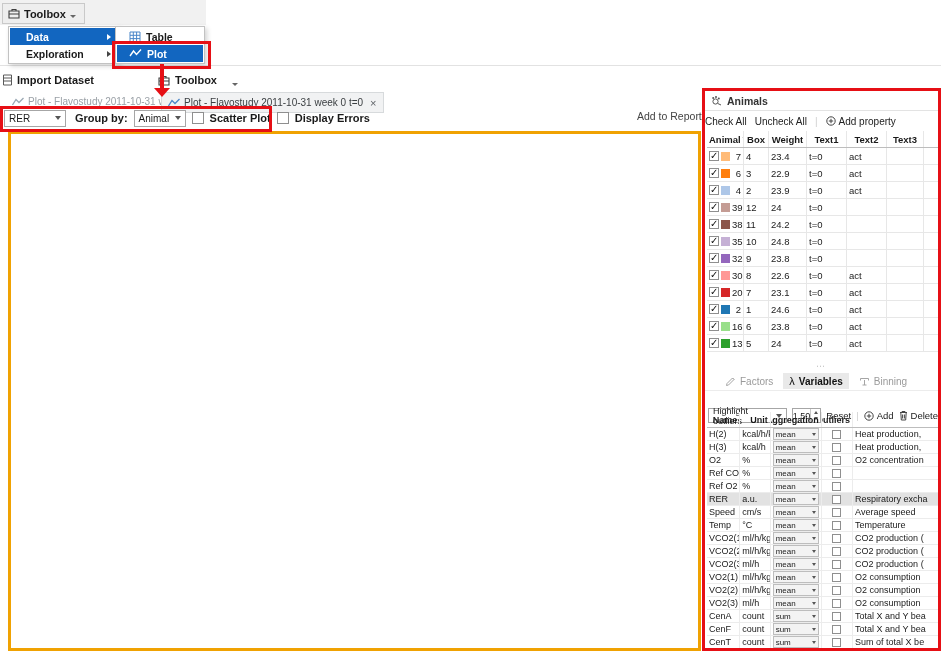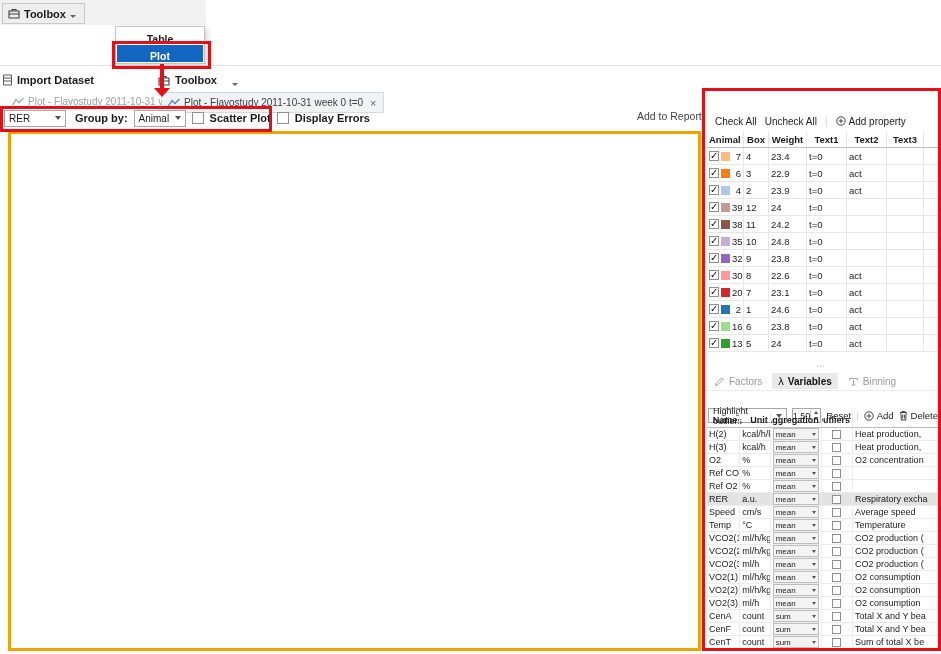--- a/index.html
+++ b/index.html
@@ -14,21 +14,21 @@
           background:#eeeeee;border:1px solid #c9c9c9;font-weight:700;font-size:11px;}
   .caret-dn{width:0;height:0;border-left:3.5px solid transparent;border-right:3.5px solid transparent;border-top:4px solid #555;display:inline-block;}
   .caret-sm{width:0;height:0;border-left:3px solid transparent;border-right:3px solid transparent;border-top:3.5px solid #666;display:inline-block;}
   .menu-panel{left:8px;top:26px;width:107px;background:#fff;border:1px solid #c2c2c2;box-shadow:2px 2px 5px rgba(0,0,0,.18);padding:1px;z-index:30;}
   .menu-item{height:17px;display:flex;align-items:center;padding:0 6px 0 16px;font-weight:700;font-size:10.5px;}
   .menu-item .spacer{flex:1;}
   .menu-item.sel{background:#1266c0;color:#fff;}
   .arrow-r{width:0;height:0;border-top:3.5px solid transparent;border-bottom:3.5px solid transparent;border-left:4px solid #444;}
   .menu-item.sel .arrow-r{border-left-color:#fff;}
   .submenu-panel{left:115px;top:26px;width:86px;background:#fff;border:1px solid #c2c2c2;box-shadow:2px 2px 5px rgba(0,0,0,.18);padding:1px;z-index:30;}
-  .submenu-item{height:17px;display:flex;align-items:center;gap:5px;padding:0 12px;font-weight:700;font-size:10.5px;flex-direction:column;}
+  .submenu-item{height:17px;display:flex;align-items:center;gap:5px;padding:0 12px;font-weight:700;font-size:10.5px;}
   .submenu-item.sel{background:#1266c0;color:#fff;}
   .anno-plot{left:112px;top:41px;width:93px;height:22px;border:3px solid #e60f15;z-index:40;}
   .anno-arrow-stem{left:160px;top:64px;width:4px;height:24px;background:#e60f15;z-index:40;}
   .anno-arrow-head{left:154px;top:88px;width:0;height:0;border-left:8px solid transparent;border-right:8px solid transparent;border-top:9px solid #e60f15;z-index:40;}
 
   
   .toolbar{left:0;top:68px;width:941px;height:24px;display:flex;align-items:center;}
   .tb-item{display:flex;align-items:center;gap:5px;font-weight:700;font-size:11px;padding:0 6px;}
   .tabbar{left:0;top:92px;width:700px;height:19px;}
   .tab{position:absolute;top:0;height:19px;display:flex;align-items:center;gap:4px;padding:0 6px;font-size:10px;white-space:nowrap;}
@@ -51,38 +51,38 @@
   
   .chart-box{left:8px;top:131px;width:687px;height:514px;border:3px solid #f0a202;background:#fff;z-index:5;}
   .chart-title{left:11px;top:135px;width:688px;text-align:center;color:#a0a0a0;font-size:11px;}
   #main-svg{position:absolute;left:11px;top:146px;}
   #ov-svg{position:absolute;left:11px;top:548px;}
 
   
   .right-panel{left:702px;top:88px;width:233px;height:557px;border:3px solid #e60f15;background:#fff;overflow:hidden;z-index:5;}
   .rp{position:absolute;}
   .rp-header{left:0;top:0;width:233px;height:20px;border-bottom:1px solid #e3e3e3;display:flex;align-items:center;gap:5px;padding-left:6px;box-sizing:border-box;font-size:10.5px;font-weight:700;color:#333;}
-  .rp-actions{left:0;top:20px;width:233px;height:20px;display:flex;align-items:center;gap:8px;padding-left:10px;box-sizing:border-box;font-size:10px;color:#222;}
+  .rp-actions{left:0;top:20px;width:233px;height:20px;display:flex;align-items:center;gap:8px;padding-left:0;box-sizing:border-box;font-size:10px;color:#222;}
   .sep{color:#cfcfcf;}
   .link{cursor:default;}
 
   .a-table{left:2px;top:40px;width:231px;}
   .a-hrow,.a-row{display:flex;align-items:center;}
   .a-hrow{height:16px;border-bottom:1px solid #bdbdbd;font-weight:700;font-size:9.5px;}
   .a-row{height:16px;border-bottom:1px solid #e7e7e7;font-size:9.5px;}
   .a-cell{border-right:1px solid #e7e7e7;height:100%;display:flex;align-items:center;padding:0 2px;box-sizing:border-box;overflow:hidden;}
   .w-an{width:37px;}.w-box{width:25px;}.w-wt{width:38px;}.w-t1{width:40px;}.w-t2{width:40px;}.w-t3{width:37px;}
   .a-hrow .a-cell{justify-content:center;gap:2px;}
   .a-hrow .a-cell.w-an{justify-content:flex-start;}
   .swatch{width:9px;height:9px;display:inline-block;margin:0 2px;flex:0 0 auto;}
   .a-num{flex:1;text-align:right;}
   .sort-caret{font-size:7px;color:#777;}
 
   .splitter-dots{left:0;top:270px;width:233px;text-align:center;color:#b5b5b5;font-size:9px;letter-spacing:2px;}
-  .an-tabs{left:0;top:281px;width:233px;height:19px;display:flex;align-items:center;gap:4px;padding-left:3px;box-sizing:border-box;font-size:10px;border-bottom:1px solid #ececec;}
+  .an-tabs{left:0;top:281px;width:233px;height:19px;display:flex;align-items:center;gap:4px;padding-left:14px;box-sizing:border-box;font-size:10px;border-bottom:1px solid #ececec;}
   .an-tab{display:flex;align-items:center;gap:4px;padding:2px 6px;color:#9a9a9a;}
   .an-tab.active{background:#e9e9e9;color:#111;font-weight:700;}
   .vc-bar{left:0;top:315px;width:233px;height:19px;display:flex;align-items:center;gap:5px;padding-left:3px;box-sizing:border-box;font-size:9.5px;}
   .combo.w-outl{width:84px;height:13px;font-size:9px;}
   .spin{width:30px;height:13px;border:1px solid #a6a6a6;display:flex;align-items:center;font-size:9px;}
   .spin .val{flex:1;text-align:center;}
   .spin .btns{width:9px;display:flex;flex-direction:column;border-left:1px solid #c9c9c9;height:100%;}
   .spin .btns span{flex:1;display:flex;align-items:center;justify-content:center;}
   .tri-up{width:0;height:0;border-left:2.5px solid transparent;border-right:2.5px solid transparent;border-bottom:3px solid #555;}
   .tri-dn{width:0;height:0;border-left:2.5px solid transparent;border-right:2.5px solid transparent;border-top:3px solid #555;}
@@ -107,20 +107,32 @@
   <div class="abs divider"></div>
 
   <div class="abs tb-btn" style="z-index:30">
     <svg width="12" height="11" viewBox="0 0 12 11">
         <path d="M4 3 V1.5 h4 V3 M1 3 h10 v7 h-10 z M1 6 h10" fill="none" stroke="#3f3f3f" stroke-width="1.1"></path>
       </svg>
     <span>Toolbox</span>
     <span class="caret-sm" style="margin-top:6px"></span>
   </div>
 
+  <div class="abs menu-panel">
+    <div class="menu-item sel">
+      <span>Data</span>
+      <span class="spacer"></span>
+        <span class="arrow-r"></span>
+    </div>
+    <div class="menu-item">
+      <span>Exploration</span>
+      <span class="spacer"></span>
+        <span class="arrow-r"></span>
+    </div>
+  </div>
 
   <div class="abs submenu-panel">
     <div class="submenu-item">
       <svg width="12" height="12" viewBox="0 0 12 12">
           <path d="M1 1 h10 v10 h-10 z M1 4.3 h10 M1 7.6 h10 M4.3 1 v10 M7.6 1 v10" fill="none" stroke="#4a86c8" stroke-width="1"></path>
         </svg>
       <span>Table</span>
     </div>
     <div class="submenu-item sel">
       <svg width="13" height="11" viewBox="0 0 13 11">
@@ -692,20 +704,30 @@
       <text x="125.051" y="98" text-anchor="middle" fill="#9a9a9a" font-size="8.5px">0 days 05:33:20</text>
       <text x="211.74900000000002" y="98" text-anchor="middle" fill="#9a9a9a" font-size="8.5px">0 days 11:06:40</text>
       <text x="297.8" y="98" text-anchor="middle" fill="#9a9a9a" font-size="8.5px">0 days 16:40:00</text>
       <text x="383.851" y="98" text-anchor="middle" fill="#9a9a9a" font-size="8.5px">0 days 22:13:20</text>
       <text x="470.54900000000004" y="98" text-anchor="middle" fill="#9a9a9a" font-size="8.5px">1 days 03:46:40</text>
       <text x="556.6" y="98" text-anchor="middle" fill="#9a9a9a" font-size="8.5px">1 days 09:20:00</text>
       <text x="642.6510000000001" y="98" text-anchor="middle" fill="#9a9a9a" font-size="8.5px">1 days 14:53:20</text>
     </svg>
 
   <div class="abs right-panel">
+    <div class="rp rp-header">
+      <svg width="11" height="11" viewBox="0 0 11 11">
+        <circle cx="4.5" cy="6.5" r="2.6" fill="none" stroke="#555" stroke-width="1"></circle>
+        <circle cx="2.2" cy="3" r="1" fill="#555"></circle>
+          <circle cx="5" cy="2" r="1" fill="#555"></circle>
+          <circle cx="7.8" cy="3.4" r="1" fill="#555"></circle>
+        <path d="M6.8 8.5 L10 10" stroke="#555" stroke-width="1"></path>
+      </svg>
+      <span>Animals</span>
+    </div>
     <div class="rp rp-actions">
       <span class="link">Check All</span>
       <span class="link">Uncheck All</span>
       <span class="sep">|</span>
       <span class="link" style="display:flex;align-items:center;gap:3px">
         <svg width="10" height="10" viewBox="0 0 10 10">
             <circle cx="5" cy="5" r="4.2" fill="none" stroke="#444"></circle>
             <path d="M5 2.8 v4.4 M2.8 5 h4.4" stroke="#444"></path>
           </svg>
         <span>Add property</span>

